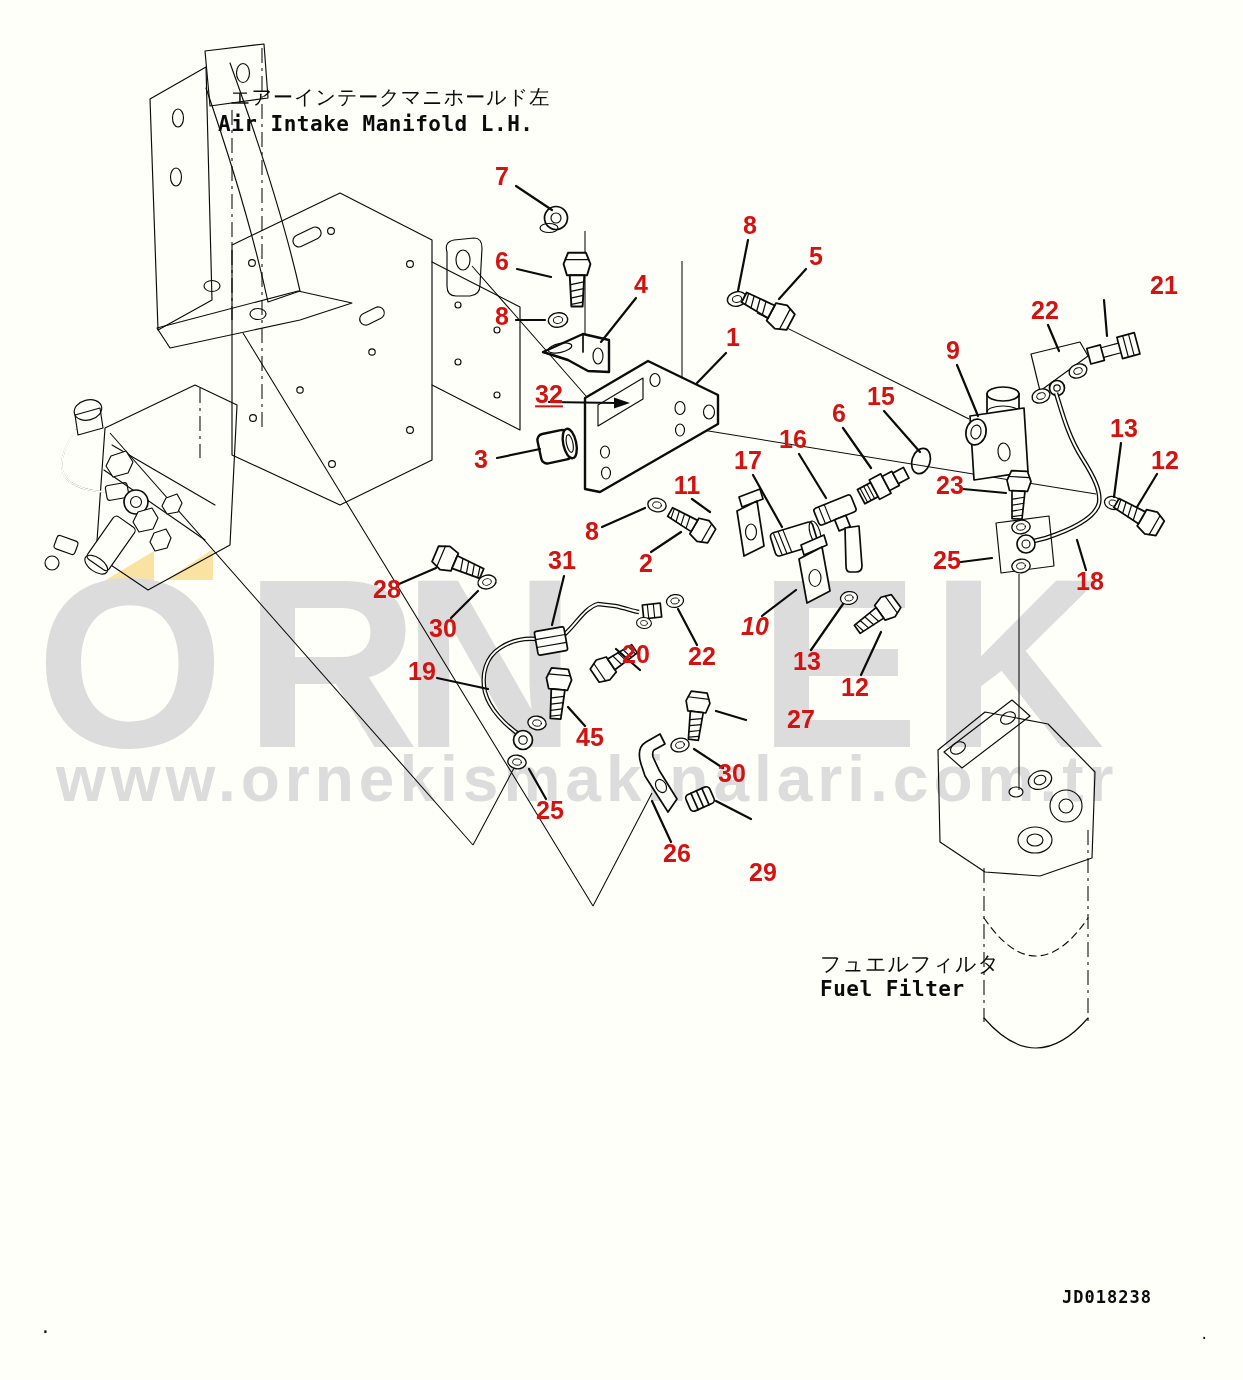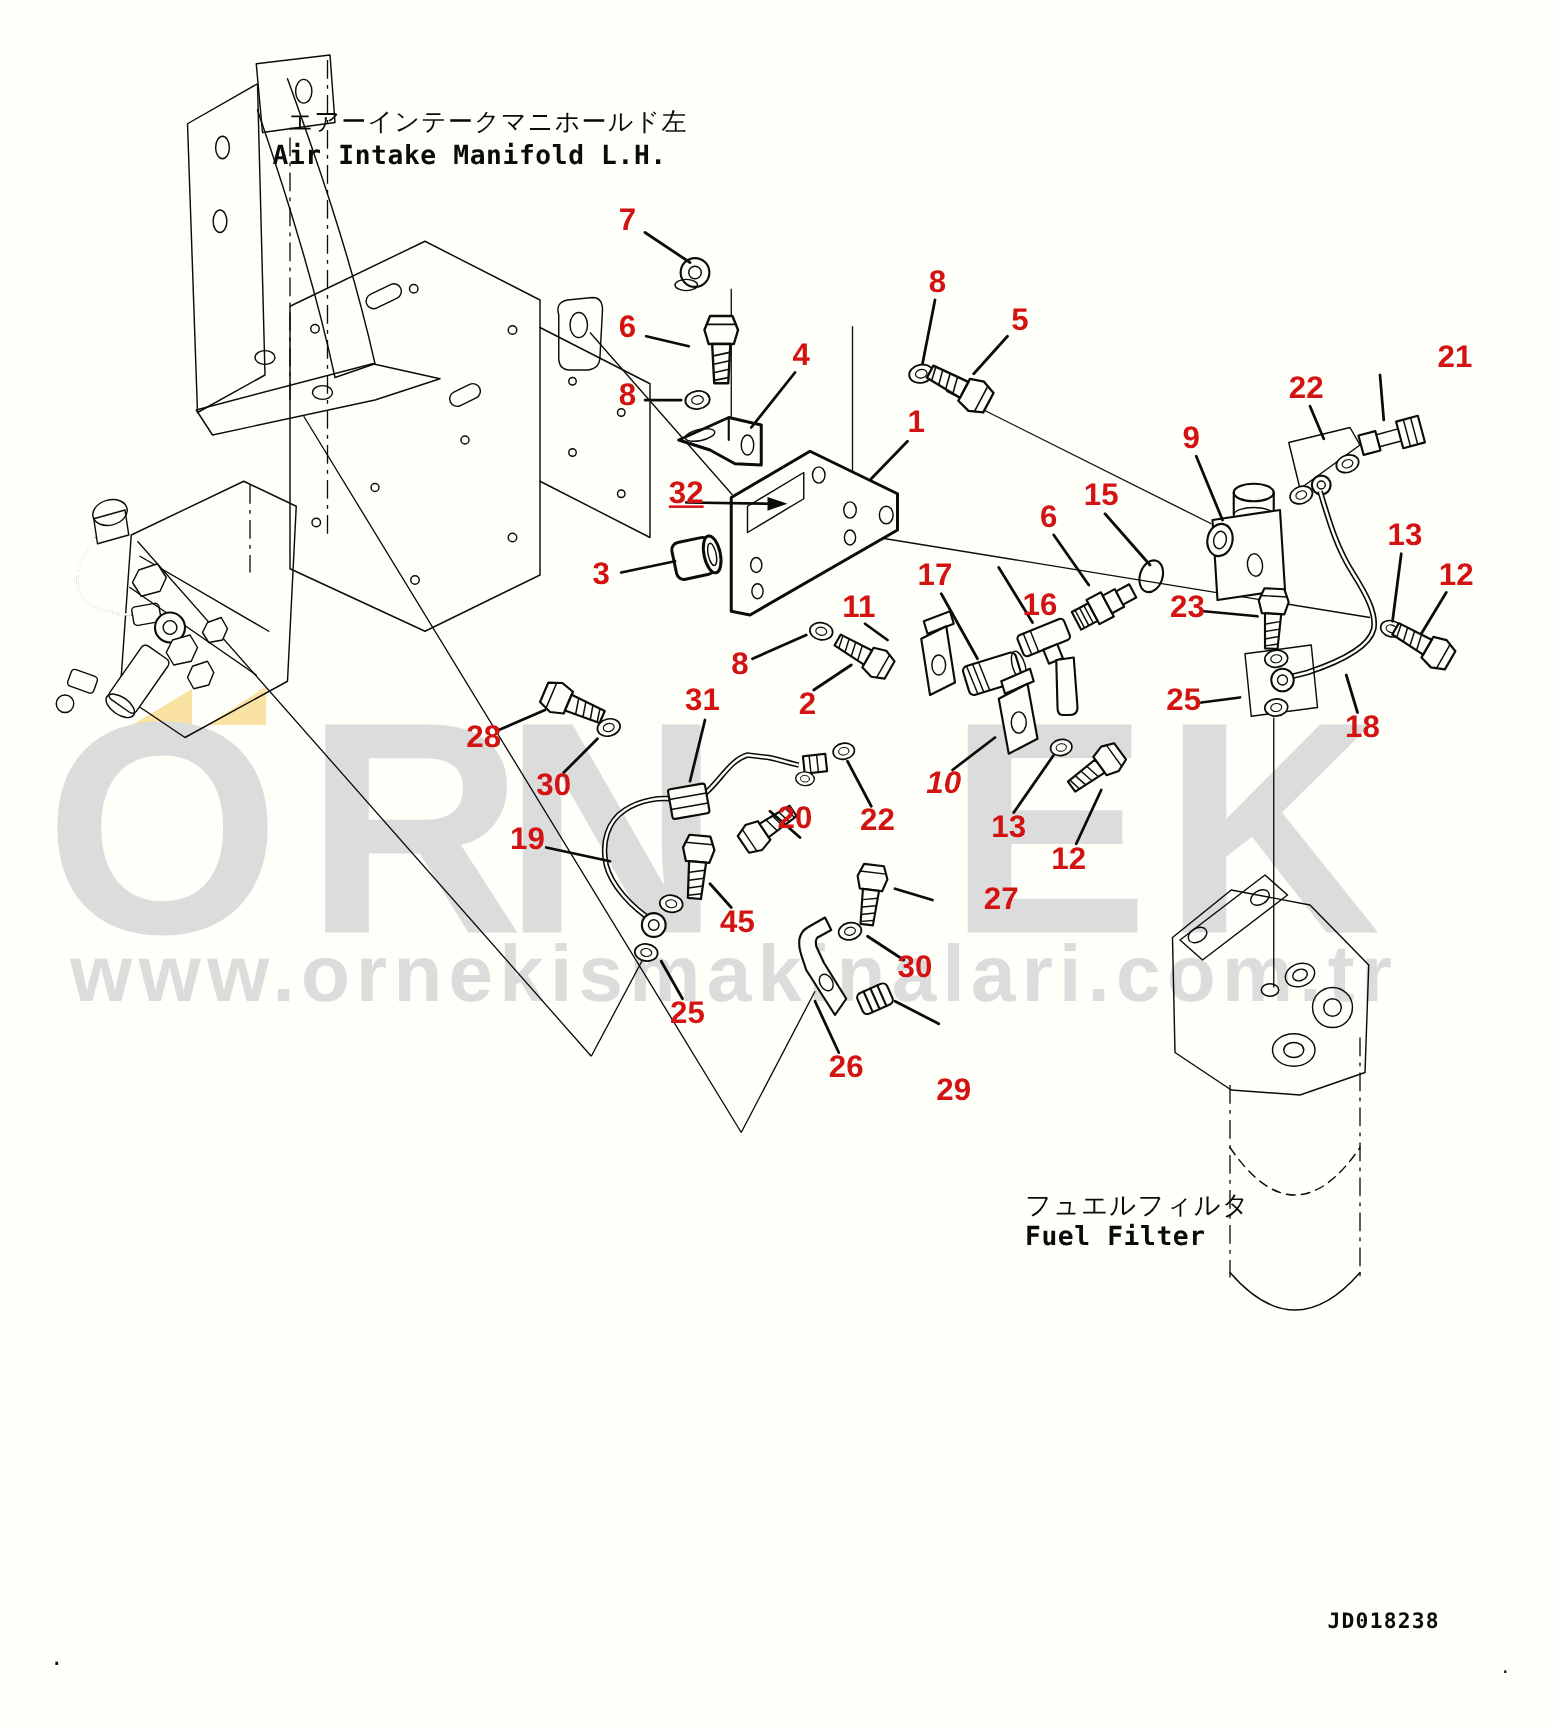--- a/index.html
+++ b/index.html
@@ -330,21 +330,21 @@
       <div class="callout" style="left: 592px; top: 533px;">8</div>
       <div class="callout" style="left: 953px; top: 352px;">9</div>
       <div class="callout" style="left: 755px; top: 628px; font-style: italic;">10</div>
       <div class="callout" style="left: 687px; top: 487px;">11</div>
       <div class="callout" style="left: 1165px; top: 462px;">12</div>
       <div class="callout" style="left: 855px; top: 689px;">12</div>
       <div class="callout" style="left: 1124px; top: 430px;">13</div>
       <div class="callout" style="left: 807px; top: 663px;">13</div>
       <div class="callout" style="left: 839px; top: 415px;">6</div>
       <div class="callout" style="left: 881px; top: 398px;">15</div>
-      <div class="callout" style="left: 832px; top: 441px; margin-top: 45px;">16</div>
+      <div class="callout" style="left: 793px; top: 441px;">16</div>
       <div class="callout" style="left: 748px; top: 462px;">17</div>
       <div class="callout" style="left: 1090px; top: 583px;">18</div>
       <div class="callout" style="left: 422px; top: 673px;">19</div>
       <div class="callout" style="left: 636px; top: 656px;">20</div>
       <div class="callout" style="left: 1164px; top: 287px;">21</div>
       <div class="callout" style="left: 1045px; top: 312px;">22</div>
       <div class="callout" style="left: 702px; top: 658px;">22</div>
       <div class="callout" style="left: 950px; top: 487px;">23</div>
       <div class="callout" style="left: 590px; top: 739px;">45</div>
       <div class="callout" style="left: 947px; top: 562px;">25</div>

